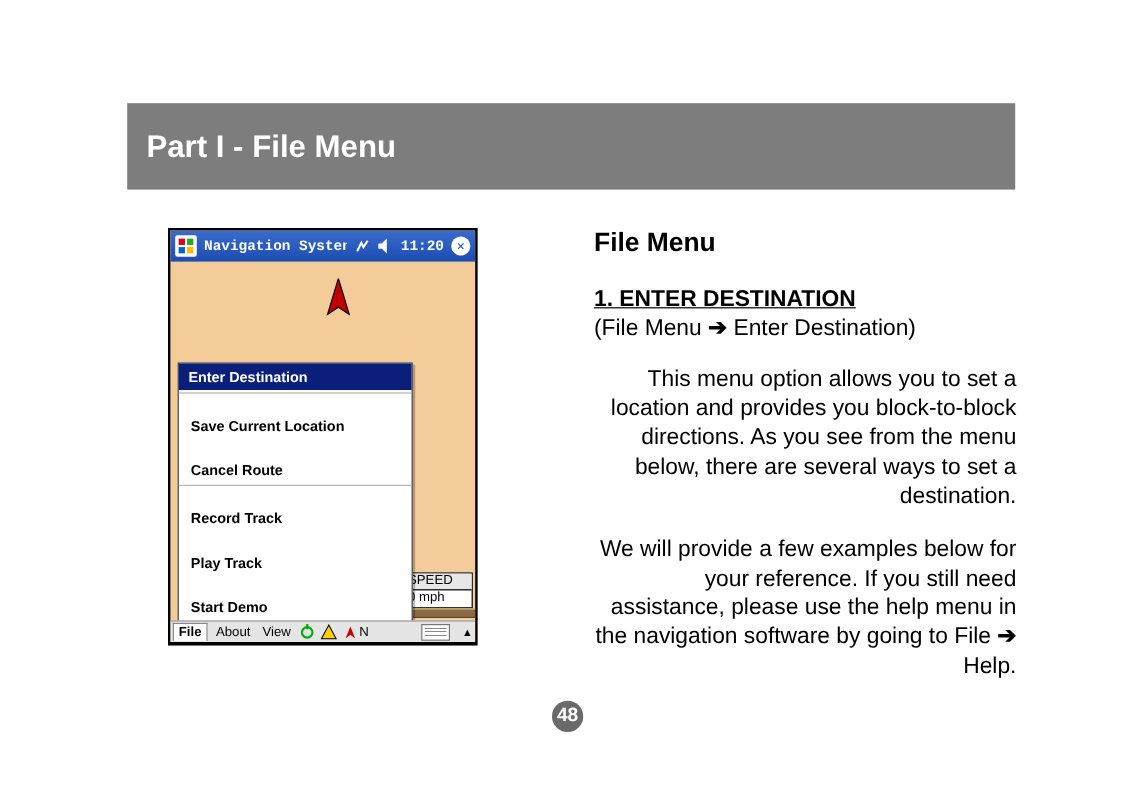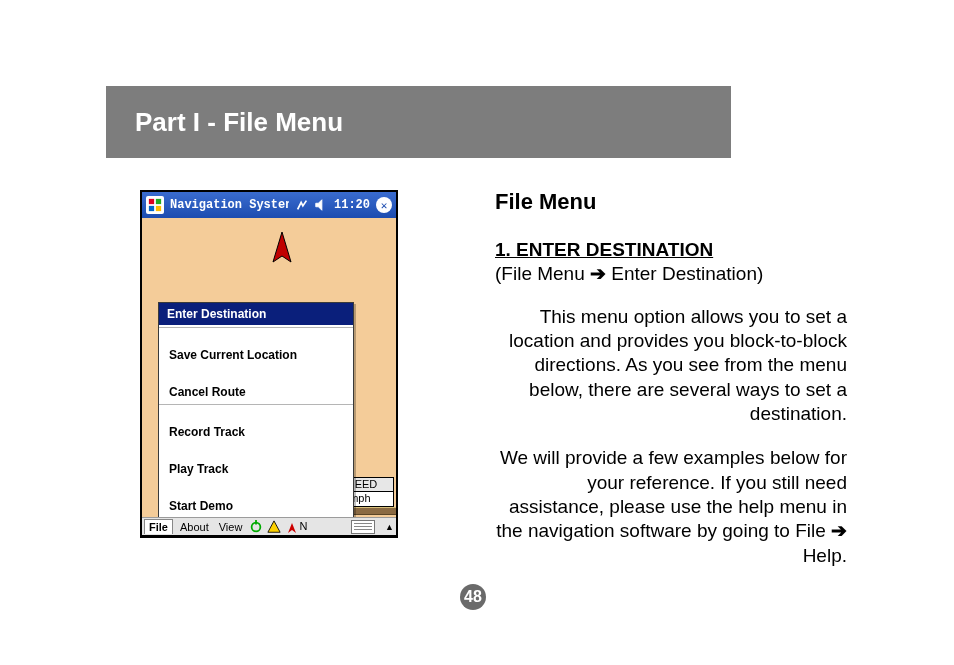--- a/index.html
+++ b/index.html
@@ -7,26 +7,26 @@
     width: 954px;
     height: 665px;
     background: #fff;
     font-family: Arial, Helvetica, sans-serif;
     position: relative;
   }
   .header-band {
     position: absolute;
     left: 106px;
     top: 86px;
-    width: 625px;
+    width: 740px;
     height: 72px;
     background: #7d7d7d;
     display: flex;
     align-items: center;
-    padding-left: 29px;
+    padding-left: 16px;
   }
   .header-band span {
     color: #fff;
     font-size: 26px;
     font-weight: bold;
   }
   .screenshot {
     position: absolute;
     left: 140px;
     top: 190px;
@@ -100,21 +100,21 @@
     bottom:20px;
     width:60px;
     height:8px;
     background:#8a6a43;
     border-top:1px solid #d9c07a;
     border-bottom:1px solid #5a4527;
   }
   
   .menu {
     position:absolute;
-    left:16px;
+    left:6px;
     top:110px;
     width:196px;
     background:#fff;
     border:1px solid #3a3a3a;
     box-shadow: 2px 2px 0 rgba(0,0,0,0.25);
     font-size:12px;
   }
   .menu-hl {
     background:#0a1f7b;
     color:#fff;

